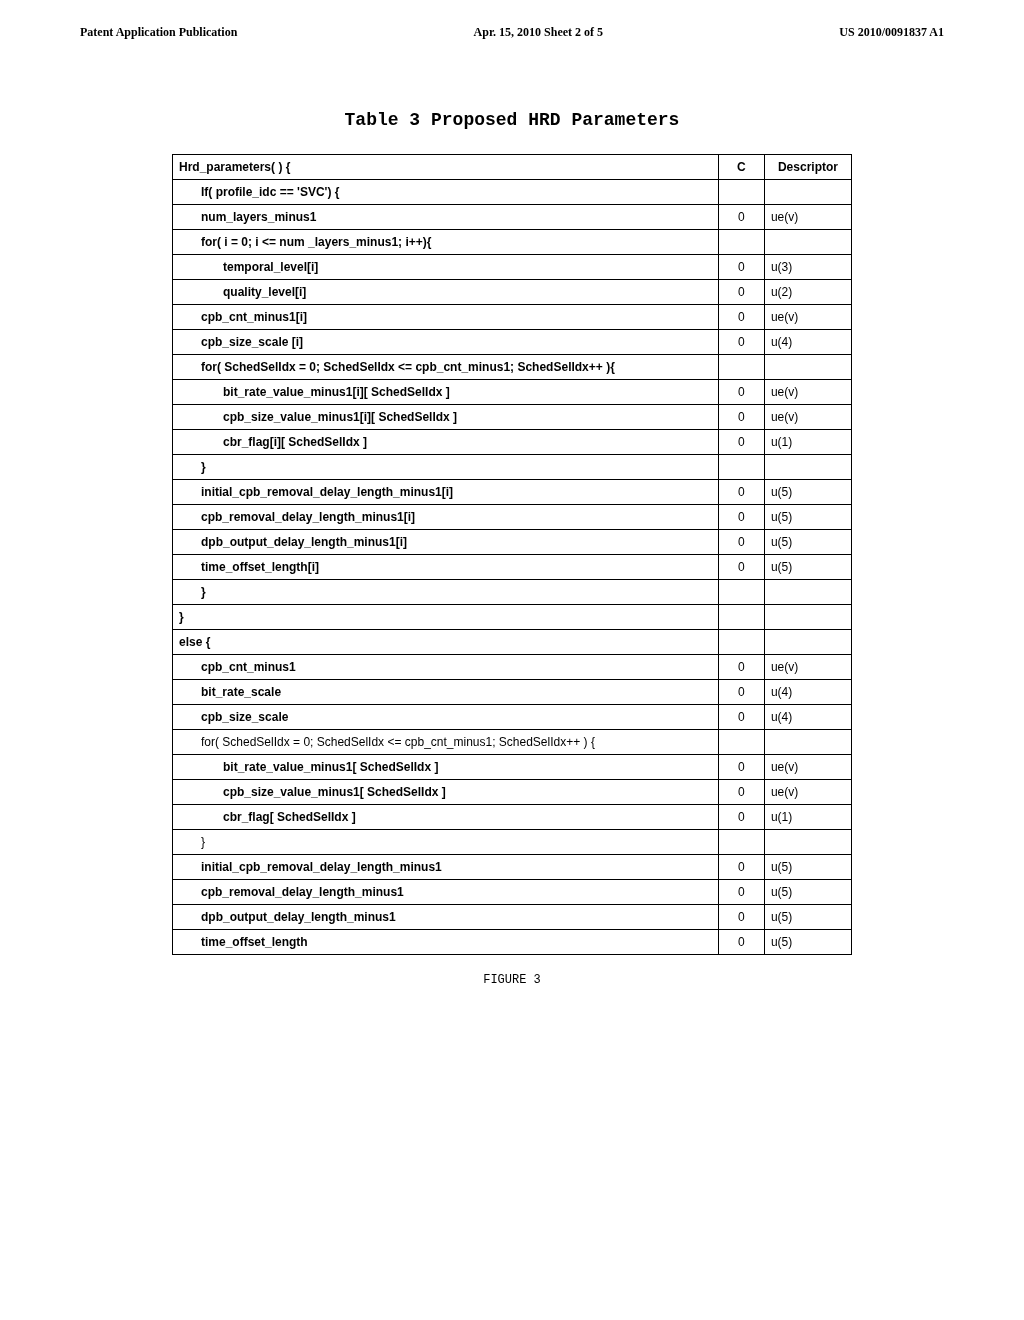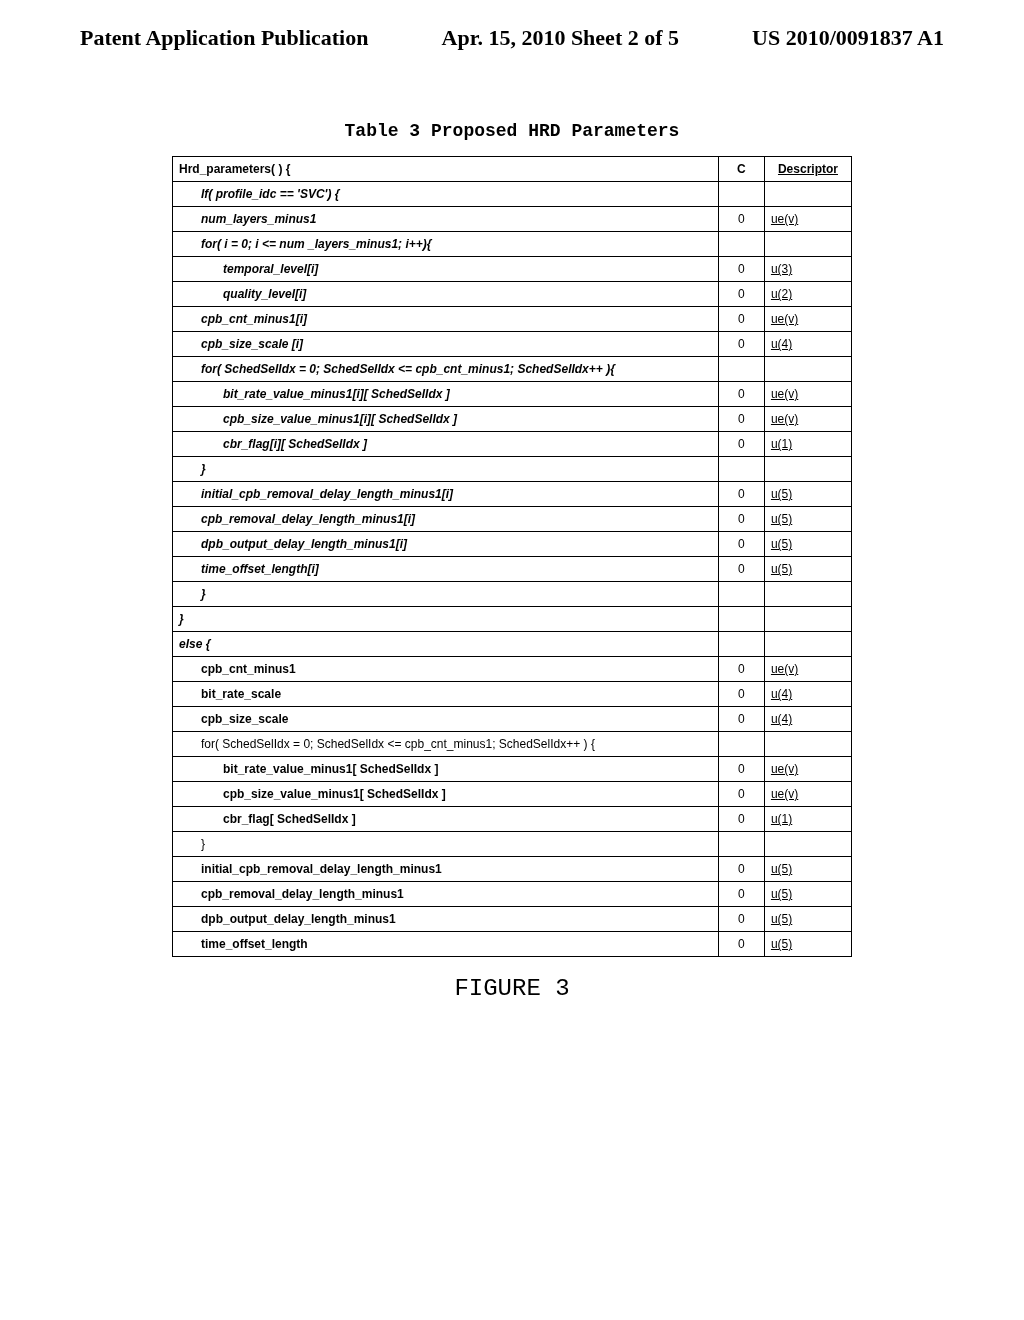--- a/index.html
+++ b/index.html
@@ -7,31 +7,31 @@
     font-family: "Times New Roman", serif;
     background: #fff;
     width: 1024px;
     height: 1320px;
     position: relative;
   }
   .header-row {
     display: flex;
     justify-content: space-between;
     padding: 25px 80px 0 80px;
-    font-size: 22px;
+    font-size: 12px;
   }
   .header-left { font-weight: bold; }
   .header-center { font-weight: bold; }
   .header-right { font-weight: bold; }
   .table-title {
     text-align: center;
     font-family: "Courier New", monospace;
     font-size: 18px;
     margin-top: 70px;
-    margin-bottom: 15px;
+    margin-bottom: 24px;
     font-weight: bold;
   }
   .tbl-wrap {
     margin: 0 auto;
     width: 680px;
   }
   table {
     border-collapse: collapse;
     width: 100%;
     font-family: Arial, Helvetica, sans-serif;
@@ -39,29 +39,29 @@
   }
   th, td {
     border: 1px solid #000;
     padding: 5px 6px;
     text-align: left;
     vertical-align: middle;
   }
   th { font-weight: bold; text-align: center; }
   .col-text { width: 470px; }
   .col-c { width: 40px; text-align: center; }
-  .col-d { width: 75px; text-decoration: underline; }
+  .col-d { width: 75px; }
   .indent1 { padding-left: 28px; }
   .indent2 { padding-left: 50px; }
-  .em { font-style: italic; font-weight: bold; }
+  .em { font-weight: bold; }
   .bold { font-weight: bold; margin-left: 34px; }
   .figure-caption {
     text-align: center;
     font-family: "Courier New", monospace;
-    font-size: 24px;
+    font-size: 12px;
     margin-top: 18px;
   }
 </style>
 </head>
 <body>
 
 <div class="header-row">
   <span class="header-left">Patent Application Publication</span>
   <span class="header-center">Apr. 15, 2010  Sheet 2 of 5</span>
   <span class="header-right">US 2010/0091837 A1</span>

